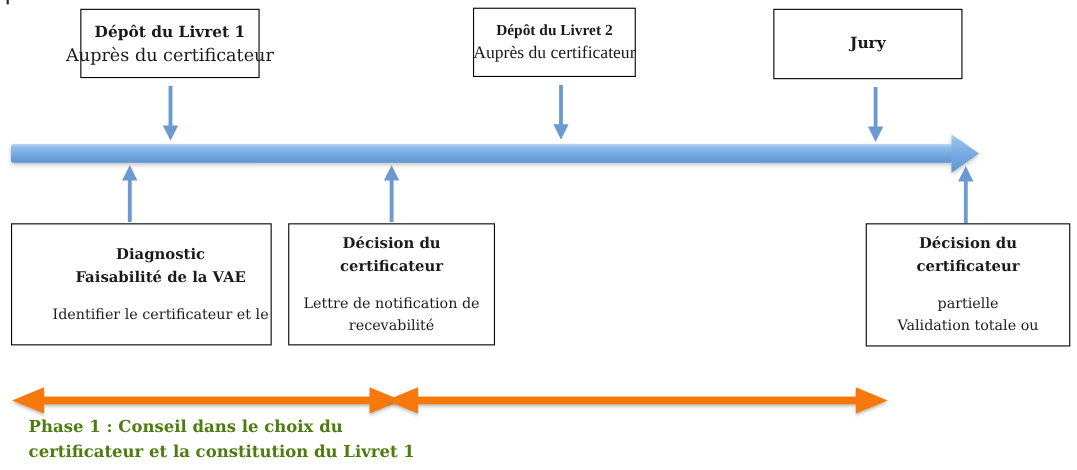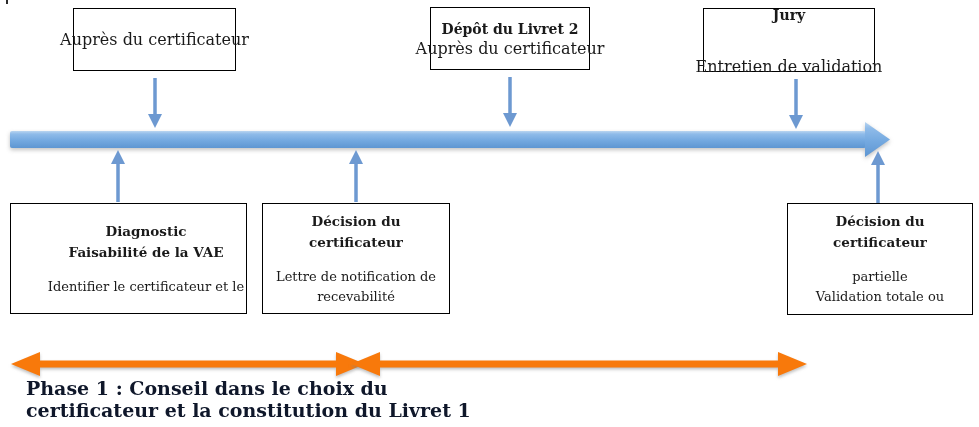--- a/index.html
+++ b/index.html
@@ -23,21 +23,21 @@
     justify-content:center; align-items:center;
     text-align:center;
   }
   .box .title { font-weight:bold; font-size:14px; line-height:20px; white-space:nowrap; }
   .box .subtitle { font-size:16px; line-height:19px; white-space:nowrap; }
   .box .body-line { font-size:13px; line-height:20px; white-space:nowrap; }
   .box .title-sm { font-weight:bold; font-size:13.5px; line-height:21px; white-space:nowrap; }
   .box .body-block { margin-top:14px; }
 
   .box-t1 { left:73px;  top:8px; width:163px; height:63px; }
-  .box-t2 { left:430px; top:7px; width:160px; height:63px; }
+  .box-t2 { left:430px; top:7px; width:148px; height:63px;font-family:Liberation Serif, serif; }
   .box-t3 { left:703px; top:8px; width:172px; height:64px;gap:32px; }
 
   .box-b1 { left:10px;  top:203px; width:237px; height:111px;padding-left:35px; }
   .box-b2 { left:262px; top:203px; width:188px; height:111px; }
   .box-b3 { left:787px; top:203px; width:186px; height:112px; }
 
   
   .conn { position:absolute; width:20px; }
   .conn-d1 { left:145px; top:78px; }
   .conn-d2 { left:500px; top:77px; }
@@ -49,42 +49,42 @@
   
   .timeline { position:absolute; left:10px; top:118px;
     filter:drop-shadow(0 2px 2px rgba(120,120,120,0.45)); }
 
   
   .phase-arrow { position:absolute; top:349px;
     filter:drop-shadow(0 2px 1.5px rgba(130,130,130,0.5)); }
   .phase-arrow.p1 { left:10px; }
   .phase-arrow.p2 { left:350px; }
 
-  .phase-label { position:absolute; top:377px; font-weight:bold; font-size:19px;
-    line-height:22px; color:#0f172a; white-space:nowrap; }
+  .phase-label { position:absolute; top:377px; font-weight:bold; font-size:15px;
+    line-height:22px; color:#4d7c0f; white-space:nowrap; }
   .phase-label.p1 { left:26px; }
   .phase-label.p2 { left:366px; }
 </style>
 </head>
 <body>
 
 <div class="canvas">
 
   <div class="stray"></div>
 
   <div class="box box-t1">
+    <div class="title">Dépôt du Livret 1</div>
     <div class="subtitle">Auprès du certificateur</div>
   </div>
   <div class="box box-t2">
     <div class="title">Dépôt du Livret 2</div>
     <div class="subtitle">Auprès du certificateur</div>
   </div>
   <div class="box box-t3">
     <div class="title">Jury</div>
-    <div class="subtitle">Entretien de validation</div>
   </div>
 
   <svg class="conn conn-d1" width="20" height="50" viewBox="0 0 20 50">
     <line x1="10" y1="0" x2="10" y2="38" stroke="#6d99d1" stroke-width="3.5"></line>
     <polygon points="3,36 17,36 10,50" fill="#6d99d1"></polygon>
   </svg>
   <svg class="conn conn-d2" width="20" height="50" viewBox="0 0 20 50">
     <line x1="10" y1="0" x2="10" y2="38" stroke="#6d99d1" stroke-width="3.5"></line>
     <polygon points="3,36 17,36 10,50" fill="#6d99d1"></polygon>
   </svg>

